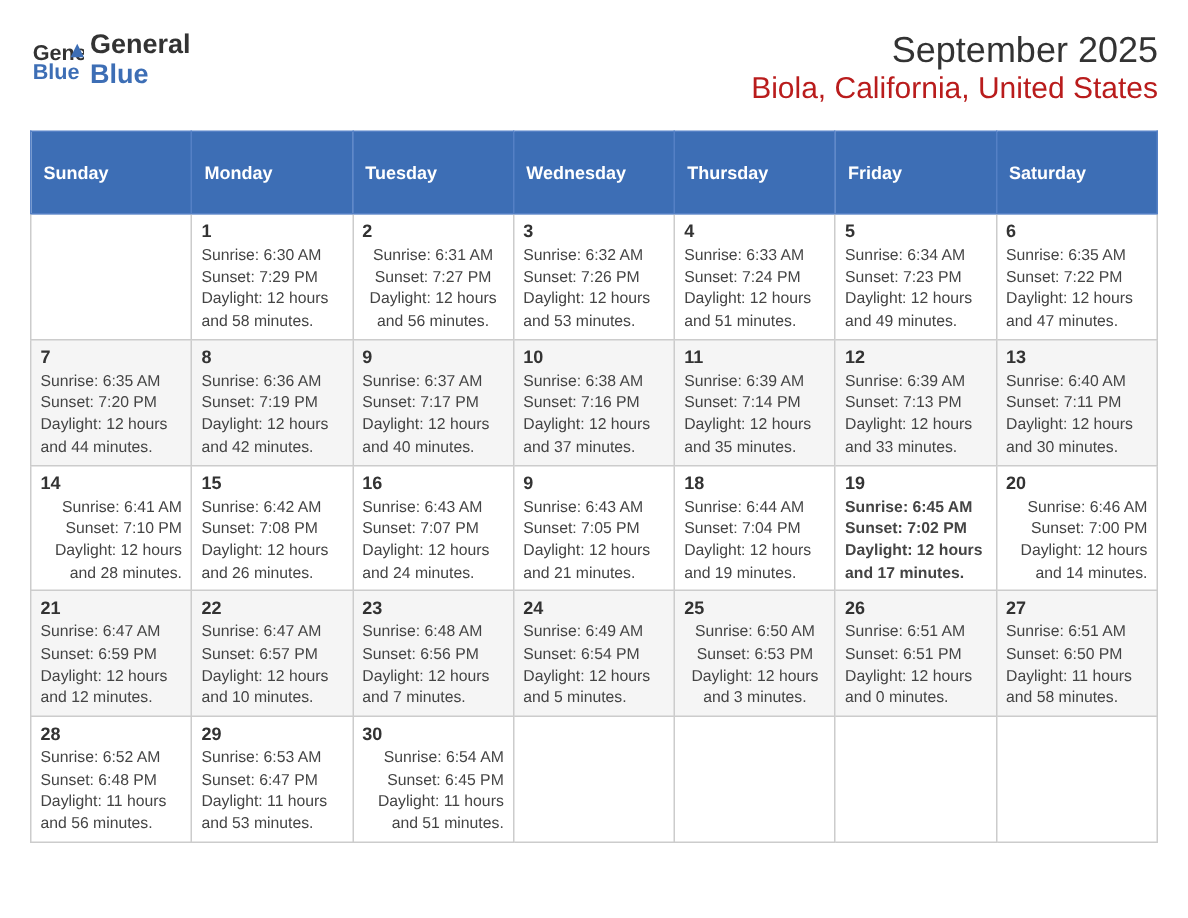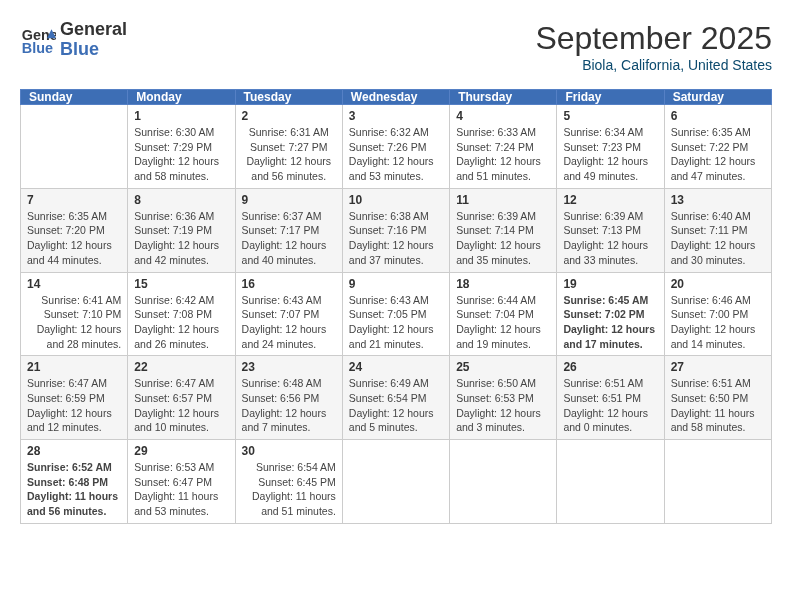--- a/index.html
+++ b/index.html
@@ -23,37 +23,37 @@
     }
     .logo-icon {
       width: 36px;
       height: 36px;
       margin-right: 4px;
     }
     .title-block {
       text-align: right;
     }
     .month-title {
-      font-size: 32px;
+      font-size: 24px;
       font-weight: normal;
       color: #333;
     }
     .location {
-      font-size: 14px;
-      color: #0c4a6e;
+      font-size: 20px;
+      color: #b91c1c;
     }
     .calendar {
       width: 100%;
       border-collapse: collapse;
       font-size: 11px;
     }
     .calendar th {
       background: #3d6eb5;
       color: #fff;
-      padding: 0 8px;
+      padding: 20px 8px;
       text-align: left;
       font-weight: bold;
       font-size: 12px;
       border: 1px solid #5580c5;
     }
     .calendar td {
       border: 1px solid #ccc;
       vertical-align: top;
       padding: 4px 6px;
       width: calc(100% / 7);
@@ -251,21 +251,21 @@
         </td>
         <td>
           <span class="day-number">19</span>
           <div class="day-info" style="white-space: pre-line; font-weight: bold;">Sunrise: 6:45 AM
 Sunset: 7:02 PM
 Daylight: 12 hours
 and 17 minutes.</div>
         </td>
         <td>
           <span class="day-number">20</span>
-          <div class="day-info" style="white-space: pre-line;">Sunrise: 6:46 AM
+          <div class="day-info" style="white-space: pre-line; text-align: right;">Sunrise: 6:46 AM
 Sunset: 7:00 PM
 Daylight: 12 hours
 and 14 minutes.</div>
         </td>
       </tr>
       <tr>
         <td>
           <span class="day-number">21</span>
           <div class="day-info" style="white-space: pre-line;">Sunrise: 6:47 AM
 Sunset: 6:59 PM
@@ -288,21 +288,21 @@
         </td>
         <td>
           <span class="day-number">24</span>
           <div class="day-info" style="white-space: pre-line;">Sunrise: 6:49 AM
 Sunset: 6:54 PM
 Daylight: 12 hours
 and 5 minutes.</div>
         </td>
         <td>
           <span class="day-number">25</span>
-          <div class="day-info" style="white-space: pre-line;">Sunrise: 6:50 AM
+          <div class="day-info" style="white-space: pre-line; text-align: center;">Sunrise: 6:50 AM
 Sunset: 6:53 PM
 Daylight: 12 hours
 and 3 minutes.</div>
         </td>
         <td>
           <span class="day-number">26</span>
           <div class="day-info" style="white-space: pre-line;">Sunrise: 6:51 AM
 Sunset: 6:51 PM
 Daylight: 12 hours
 and 0 minutes.</div>
@@ -311,21 +311,21 @@
           <span class="day-number">27</span>
           <div class="day-info" style="white-space: pre-line;">Sunrise: 6:51 AM
 Sunset: 6:50 PM
 Daylight: 11 hours
 and 58 minutes.</div>
         </td>
       </tr>
       <tr>
         <td>
           <span class="day-number">28</span>
-          <div class="day-info" style="white-space: pre-line; font-weight: bold;">Sunrise: 6:52 AM
+          <div class="day-info" style="white-space: pre-line;">Sunrise: 6:52 AM
 Sunset: 6:48 PM
 Daylight: 11 hours
 and 56 minutes.</div>
         </td>
         <td>
           <span class="day-number">29</span>
           <div class="day-info" style="white-space: pre-line;">Sunrise: 6:53 AM
 Sunset: 6:47 PM
 Daylight: 11 hours
 and 53 minutes.</div>

